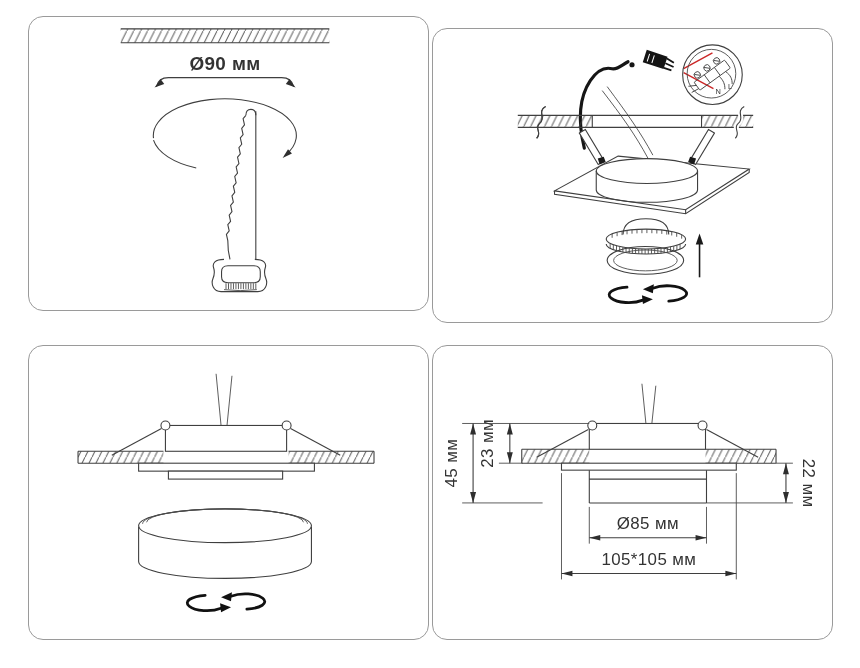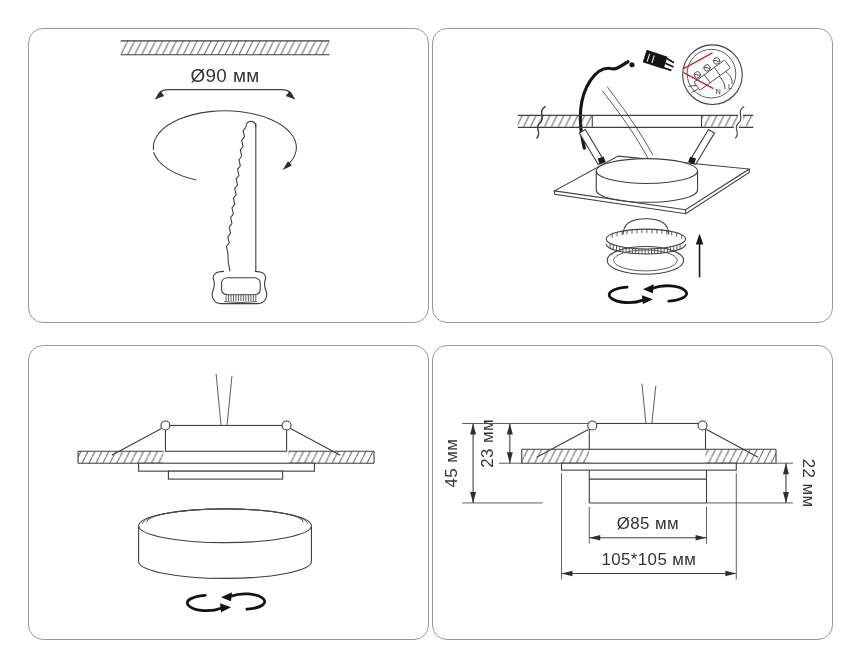--- a/index.html
+++ b/index.html
@@ -1,21 +1,21 @@
 <!DOCTYPE html>
 <html><head>
 <meta charset="utf-8">
 <style>
   html,body{margin:0;padding:0;background:#ffffff;}
   .stage{position:relative;width:860px;height:668px;background:#fff;overflow:hidden;
          font-family:"Liberation Sans",sans-serif;}
   .panel{position:absolute;width:401px;height:295px;border:1.4px solid #9a9a9a;
          border-radius:15px;background:#fff;box-sizing:border-box;}
   .panel svg{display:block;width:100%;height:100%;}
-  .p1{left:28px;top:28px;}
+  .p1{left:28px;top:16px;font-weight:bold;}
   .p2{left:432px;top:28px;}
   .p3{left:28px;top:345px;}
   .p4{left:432px;top:345px;}
   svg text{fill:#333333;font-family:"Liberation Sans",sans-serif;letter-spacing:.4px;}
   .ln{stroke:#3f3f3f;stroke-width:1.1;fill:none;}
   .lnthin{stroke:#4a4a4a;stroke-width:0.9;fill:none;}
   .fillw{fill:#ffffff;stroke:#3f3f3f;stroke-width:1.1;}
   .arr{fill:#2e2e2e;stroke:none;}
   .thick{stroke:#161616;stroke-width:3.2;fill:none;stroke-linecap:round;}
   .rot{stroke:#111111;stroke-width:2.8;fill:none;stroke-linecap:round;}

